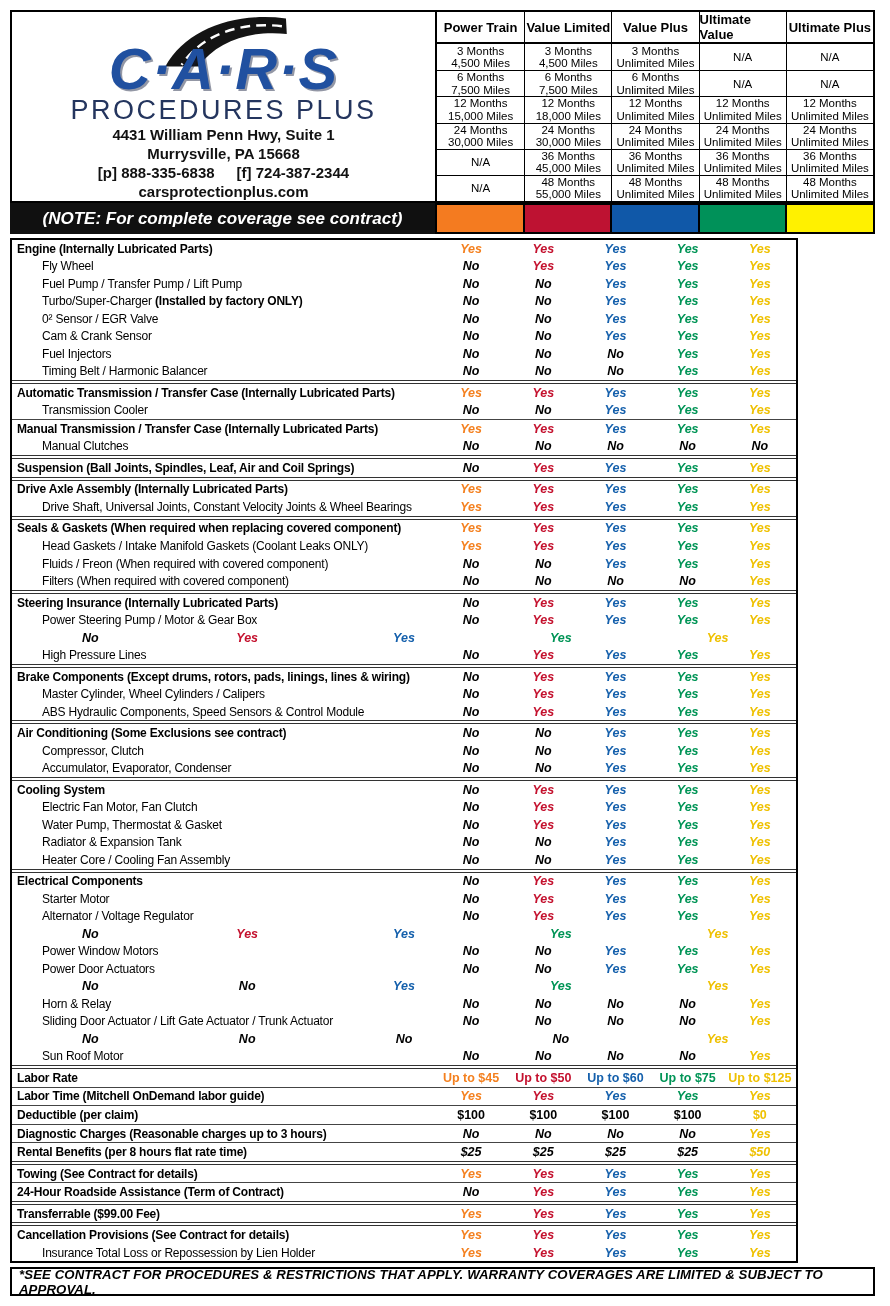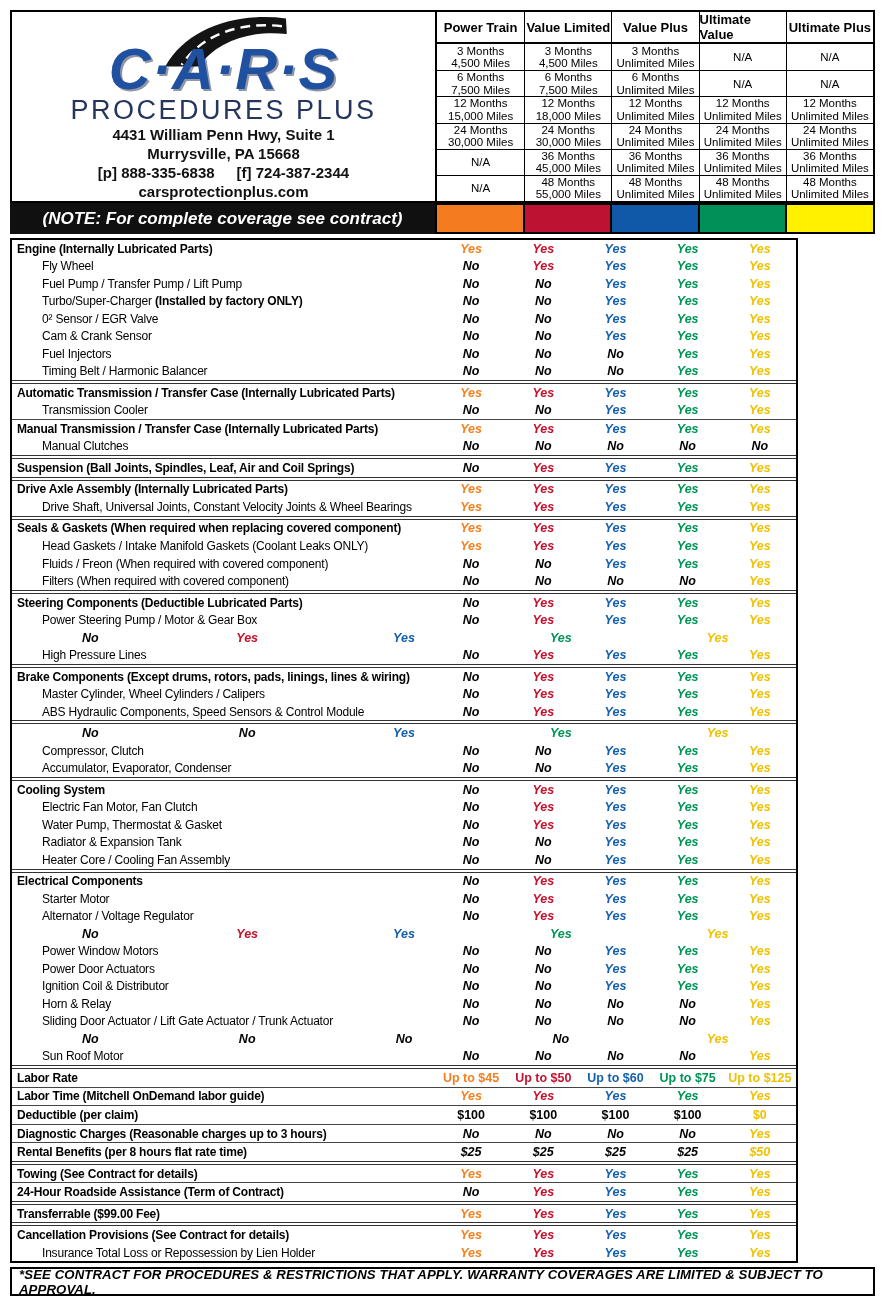--- a/index.html
+++ b/index.html
@@ -353,21 +353,21 @@
         <div class="clabel sub"><span>Filters (When required with covered component)</span></div>
         <div class="cvals">
           <div class="cval" style="color: rgb(0, 0, 0);">No</div>
           <div class="cval" style="color: rgb(0, 0, 0);">No</div>
           <div class="cval" style="color: rgb(0, 0, 0);">No</div>
           <div class="cval" style="color: rgb(0, 0, 0);">No</div>
           <div class="cval" style="color: rgb(239, 193, 2);">Yes</div>
         </div>
       </div>
       <div class="crow thick">
-        <div class="clabel"><span>Steering Components (Deductible Lubricated Parts)</span></div>
+        <div class="clabel"><span>Steering Insurance (Internally Lubricated Parts)</span></div>
         <div class="cvals">
           <div class="cval" style="color: rgb(0, 0, 0);">No</div>
           <div class="cval" style="color: rgb(196, 17, 46);">Yes</div>
           <div class="cval" style="color: rgb(21, 96, 172);">Yes</div>
           <div class="cval" style="color: rgb(0, 148, 86);">Yes</div>
           <div class="cval" style="color: rgb(239, 193, 2);">Yes</div>
         </div>
       </div>
       <div class="crow">
         <div class="clabel sub"><span>Power Steering Pump / Motor &amp; Gear Box</span></div>
@@ -422,20 +422,21 @@
         <div class="clabel sub"><span>ABS Hydraulic Components, Speed Sensors &amp; Control Module</span></div>
         <div class="cvals">
           <div class="cval" style="color: rgb(0, 0, 0);">No</div>
           <div class="cval" style="color: rgb(196, 17, 46);">Yes</div>
           <div class="cval" style="color: rgb(21, 96, 172);">Yes</div>
           <div class="cval" style="color: rgb(0, 148, 86);">Yes</div>
           <div class="cval" style="color: rgb(239, 193, 2);">Yes</div>
         </div>
       </div>
       <div class="crow thick">
+        <div class="clabel"><span>Air Conditioning (Some Exclusions see contract)</span></div>
         <div class="cvals">
           <div class="cval" style="color: rgb(0, 0, 0);">No</div>
           <div class="cval" style="color: rgb(0, 0, 0);">No</div>
           <div class="cval" style="color: rgb(21, 96, 172);">Yes</div>
           <div class="cval" style="color: rgb(0, 148, 86);">Yes</div>
           <div class="cval" style="color: rgb(239, 193, 2);">Yes</div>
         </div>
       </div>
       <div class="crow">
         <div class="clabel sub"><span>Compressor, Clutch</span></div>
@@ -560,21 +561,20 @@
         <div class="clabel sub"><span>Power Door Actuators</span></div>
         <div class="cvals">
           <div class="cval" style="color: rgb(0, 0, 0);">No</div>
           <div class="cval" style="color: rgb(0, 0, 0);">No</div>
           <div class="cval" style="color: rgb(21, 96, 172);">Yes</div>
           <div class="cval" style="color: rgb(0, 148, 86);">Yes</div>
           <div class="cval" style="color: rgb(239, 193, 2);">Yes</div>
         </div>
       </div>
       <div class="crow">
-        <div class="clabel sub"><span>Ignition Coil &amp; Distributor</span></div>
         <div class="cvals">
           <div class="cval" style="color: rgb(0, 0, 0);">No</div>
           <div class="cval" style="color: rgb(0, 0, 0);">No</div>
           <div class="cval" style="color: rgb(21, 96, 172);">Yes</div>
           <div class="cval" style="color: rgb(0, 148, 86);">Yes</div>
           <div class="cval" style="color: rgb(239, 193, 2);">Yes</div>
         </div>
       </div>
       <div class="crow">
         <div class="clabel sub"><span>Horn &amp; Relay</span></div>

